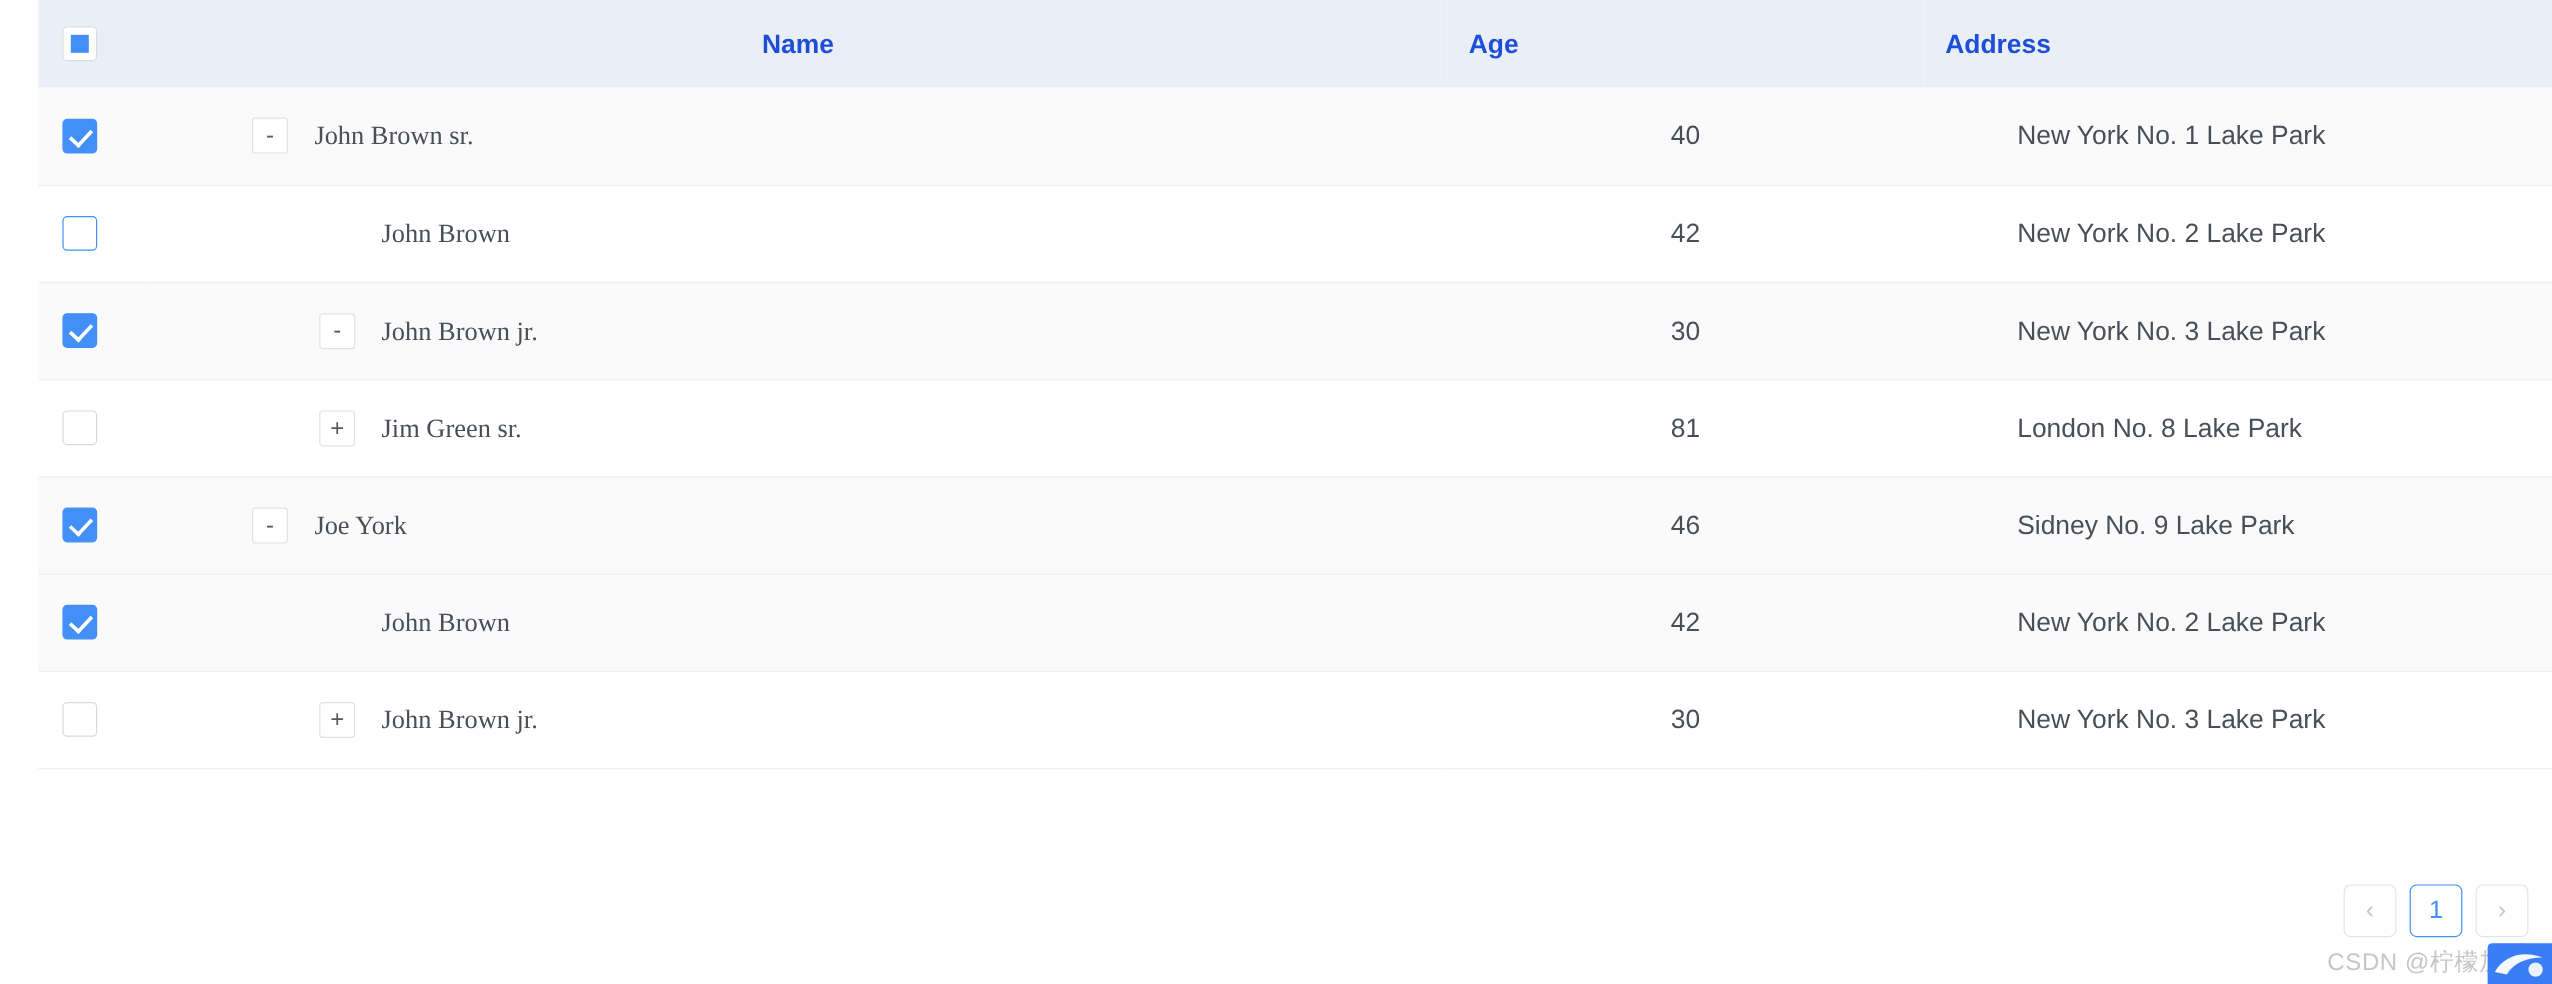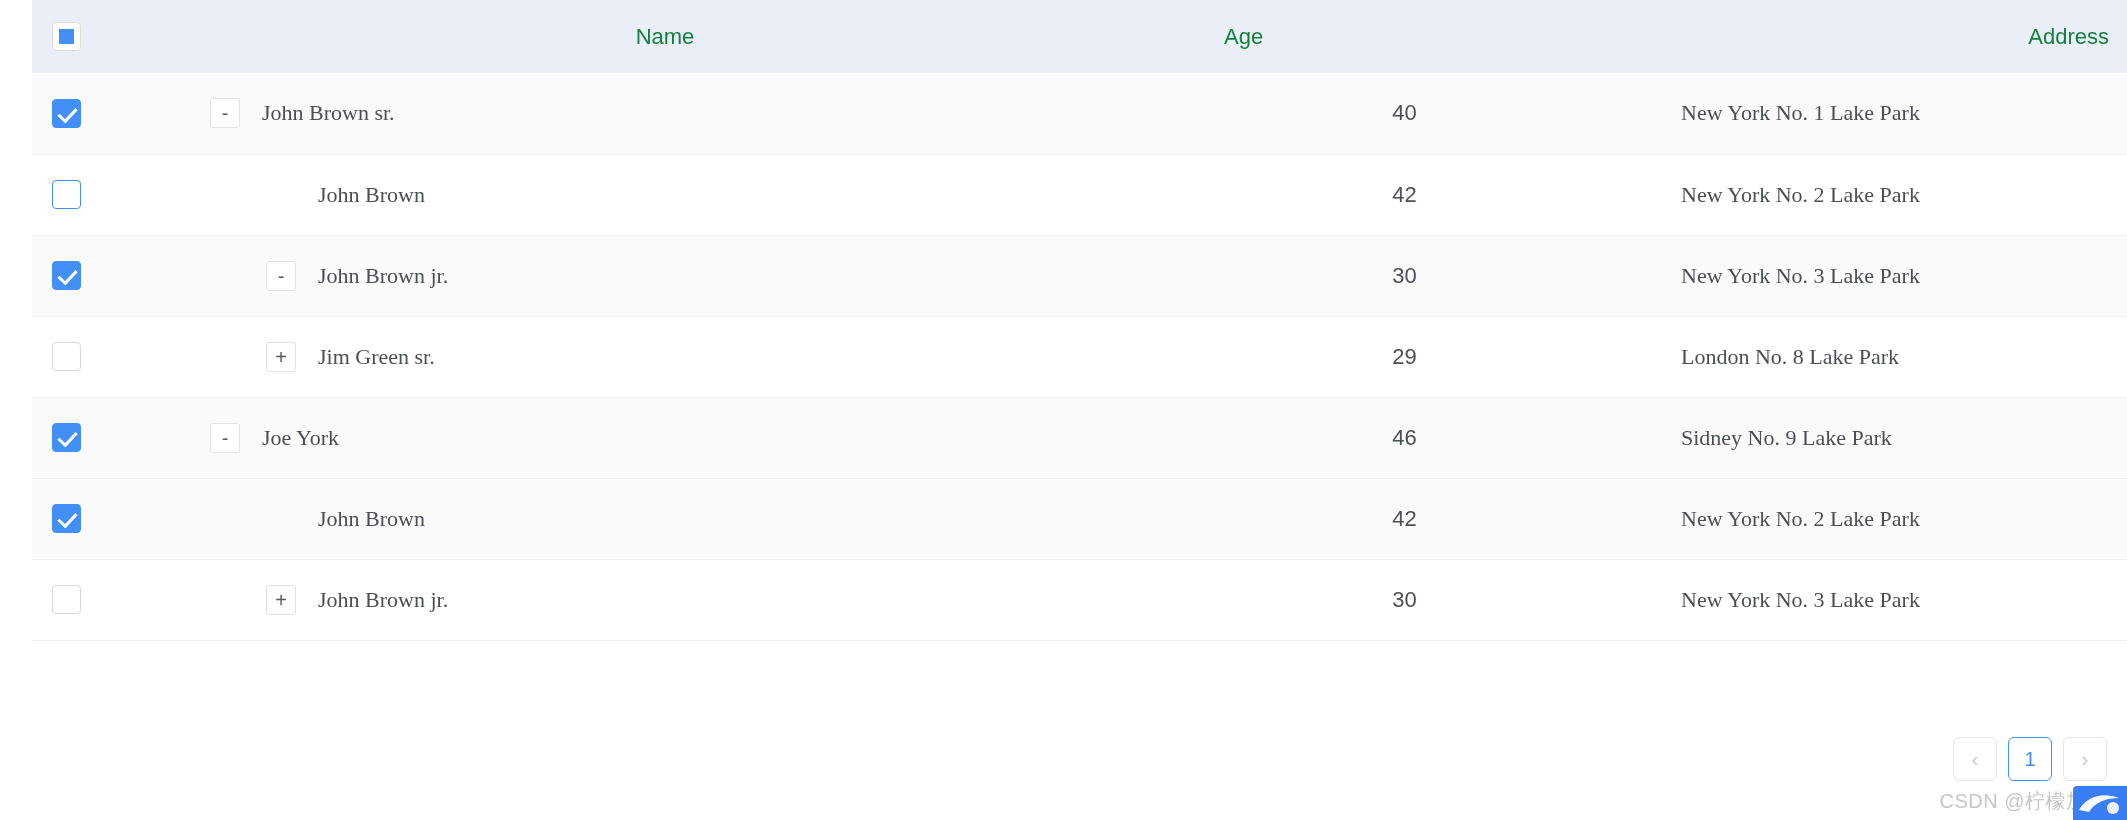--- a/index.html
+++ b/index.html
@@ -29,22 +29,22 @@
   }
 
   table.data-table {
     width: 100%;
     border-collapse: collapse;
     table-layout: fixed;
   }
 
   thead th {
     background: #eaeef7;
-    color: #15803d;
-    font-weight: 400;
+    color: #1d4ed8;
+    font-weight: 700;
     font-size: 22px;
     height: 73px;
     padding: 0 18px;
     text-align: center;
     border: none;
     vertical-align: middle;
   }
 
   th.col-check, td.col-check {
     width: 92px;
@@ -55,21 +55,21 @@
   th.col-name, td.col-name {
     width: 1082px;
     text-align: center;
   }
   th.col-age, td.col-age {
     width: 397px;
     text-align: left;
   }
   th.col-address, td.col-address {
     width: 524px;
-    text-align: right;
+    text-align: left;
   }
 
   tbody td {
     height: 81px;
     font-size: 22px;
     color: #4a4f57;
     padding: 0 18px;
     border-bottom: 1px solid #f0f0f0;
     vertical-align: middle;
     font-weight: 400;
@@ -84,21 +84,20 @@
   }
   td.col-age { text-align: center; }
   td.col-address {
     text-align: left;
     padding-left: 0;
   }
 
   .addr-inner {
     display: inline-block;
     padding-left: 78px;
-    font-family: Liberation Serif, serif;
   }
 
   .name-cell {
     display: flex;
     align-items: center;
   }
 
   .indent {
     display: inline-block;
     flex: 0 0 auto;
@@ -288,21 +287,21 @@
           </tr>
           <tr class="stripe-white">
             <td class="col-check"><span class="cb"></span></td>
             <td class="col-name">
               <div class="name-cell">
                 <span class="indent" style="width: 142px;"></span>
                 <span class="tree-toggle">+</span>
                 <span class="name-text">Jim Green sr.</span>
               </div>
             </td>
-            <td class="col-age">29</td>
+            <td class="col-age">81</td>
             <td class="col-address"><span class="addr-inner">London No. 8 Lake Park</span></td>
           </tr>
           <tr class="stripe-gray">
             <td class="col-check"><span class="cb checked"></span></td>
             <td class="col-name">
               <div class="name-cell">
                 <span class="indent" style="width: 86px;"></span>
                 <span class="tree-toggle">-</span>
                 <span class="name-text">Joe York</span>
               </div>

